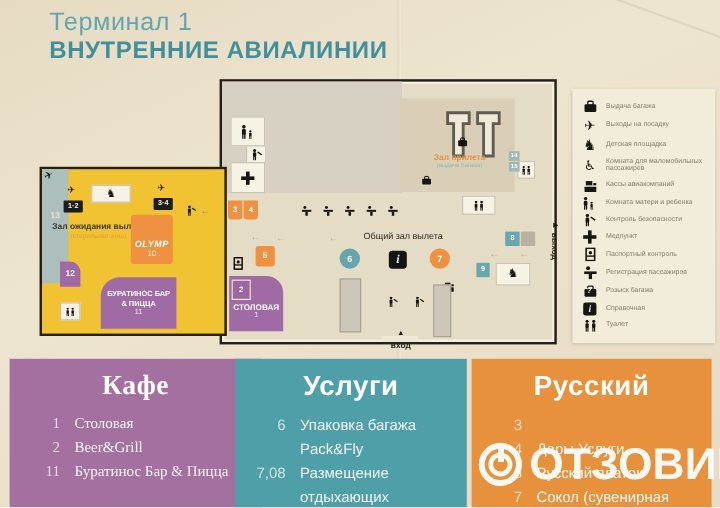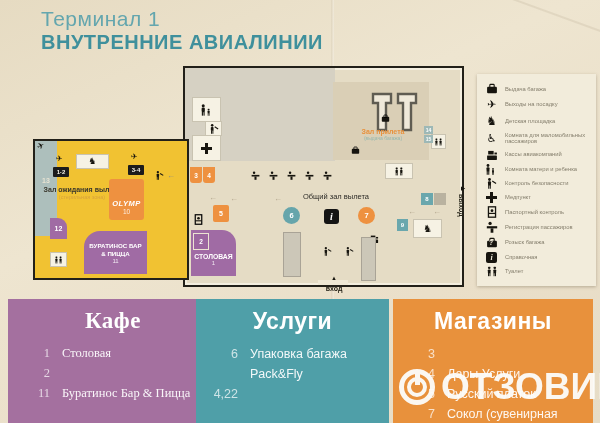--- a/index.html
+++ b/index.html
@@ -361,45 +361,47 @@
 
   <div class="panel" style="left:8px;width:210px;background:#a4709f;font-family:Liberation Serif, serif;">
     <div class="panel-title">Кафе</div>
     <div class="rows">
       <div class="prow">
           <span class="pnum">1</span>
           <span>Столовая</span>
         </div>
       <div class="prow">
           <span class="pnum">2</span>
+          <span>Beer&amp;Grill</span>
         </div>
       <div class="prow">
           <span class="pnum">11</span>
           <span>Буратинос Бар &amp; Пицца</span>
         </div>
 
     </div>
   </div>
 
   <div class="panel" style="left:196px;width:193px;background:#4f9fa8;">
     <div class="panel-title">Услуги</div>
     <div class="rows">
       <div class="prow">
           <span class="pnum">6</span>
           <span>Упаковка багажа Pack&amp;Fly</span>
         </div>
       <div class="prow">
-          <span class="pnum">4,22</span>
+          <span class="pnum">7,08</span>
+          <span>Размещение отдыхающих</span>
         </div>
 
     </div>
   </div>
 
   <div class="panel" style="left:393px;width:200px;background:#e8913c;">
-    <div class="panel-title">Магазины</div>
+    <div class="panel-title">Русский</div>
     <div class="rows">
       <div class="prow">
           <span class="pnum">3</span>
         </div>
       <div class="prow">
           <span class="pnum">4</span>
           <span>Дары Услуги</span>
         </div>
       <div class="prow">
           <span class="pnum">5</span>

